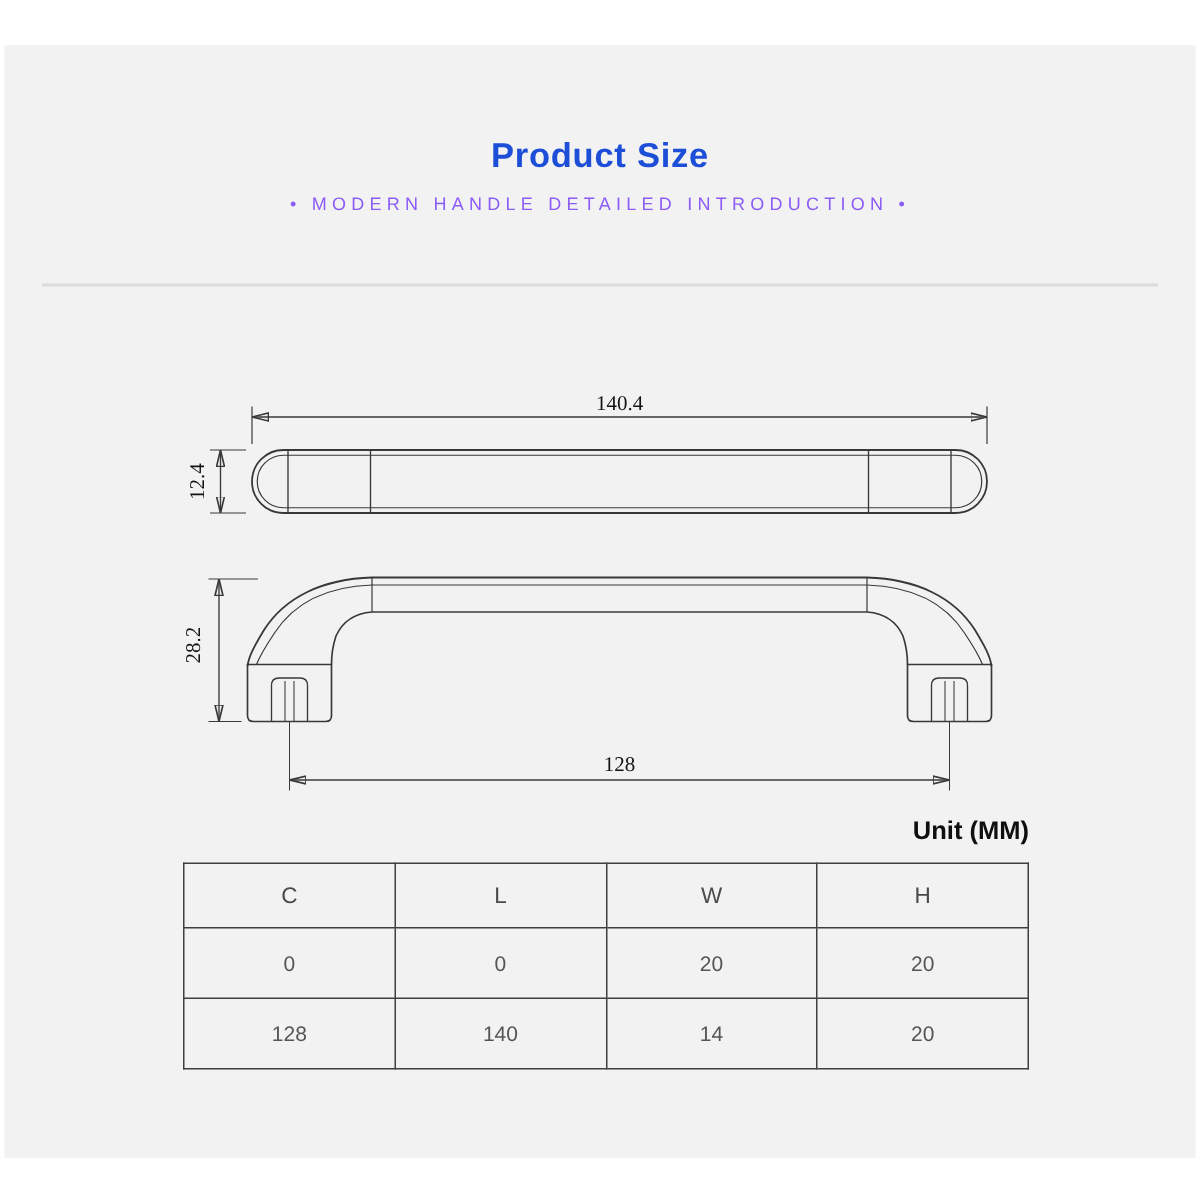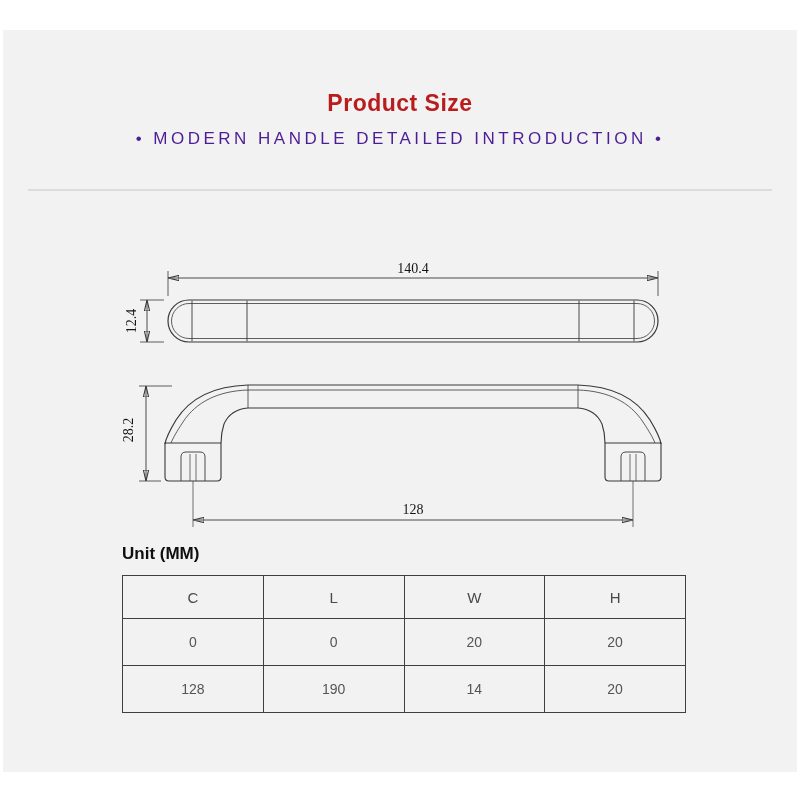--- a/index.html
+++ b/index.html
@@ -6,39 +6,39 @@
   body{
     width:800px;height:800px;position:relative;background:#ffffff;
     font-family:"Liberation Sans",sans-serif;overflow:hidden;
   }
   .panel{
     position:absolute;left:3px;top:30px;width:794px;height:742px;
     background:#f2f2f2;
   }
   .title{
     position:absolute;left:0;top:90px;width:100%;text-align:center;
-    font-size:23px;font-weight:bold;color:#b91c1c;letter-spacing:.5px;
+    font-size:23px;font-weight:bold;color:#1d4ed8;letter-spacing:.5px;
   }
   .subtitle{
     position:absolute;left:0;top:129px;width:100%;text-align:center;
-    font-size:17px;color:#4c1d95;letter-spacing:3.5px;font-weight:500;
+    font-size:12px;color:#8b5cf6;letter-spacing:3.5px;font-weight:500;
   }
   .divider{
     position:absolute;left:28px;top:189px;width:744px;height:2px;
     background:#dcdcdc;
   }
   svg.drawing{position:absolute;left:110px;top:250px;}
   svg.drawing path,svg.drawing rect.shape,svg.drawing line{
     fill:none;stroke:#383838;
   }
   svg.drawing text{
     font-family:"Liberation Serif",serif;font-size:14px;fill:#141414;
   }
   .unit-label{
-    position:absolute;left:122px;top:544px;width:564px;
+    position:absolute;left:122px;top:544px;width:564px;text-align:right;
     font-size:17px;font-weight:bold;color:#0f0f0f;
   }
   table.size-table{
     position:absolute;left:122px;top:575px;width:564px;
     border-collapse:collapse;table-layout:fixed;
     background:transparent;
   }
   table.size-table td{
     border:1.6px solid #3f3f3f;text-align:center;vertical-align:middle;
     color:#555;font-size:14px;
@@ -139,18 +139,18 @@
       <td>H</td>
     </tr>
     <tr class="row">
       <td>0</td>
       <td>0</td>
       <td>20</td>
       <td>20</td>
     </tr>
     <tr class="row">
       <td>128</td>
-      <td>190</td>
+      <td>140</td>
       <td>14</td>
       <td>20</td>
     </tr>
   </tbody>
 </table>
 
 </body></html>

